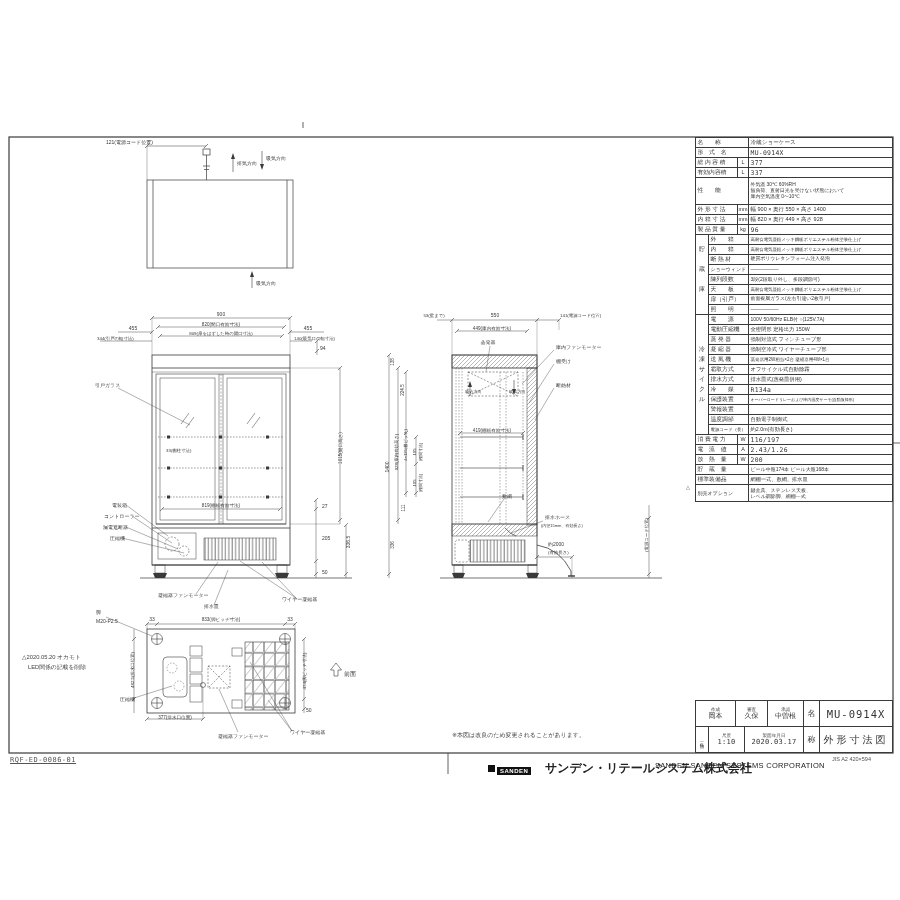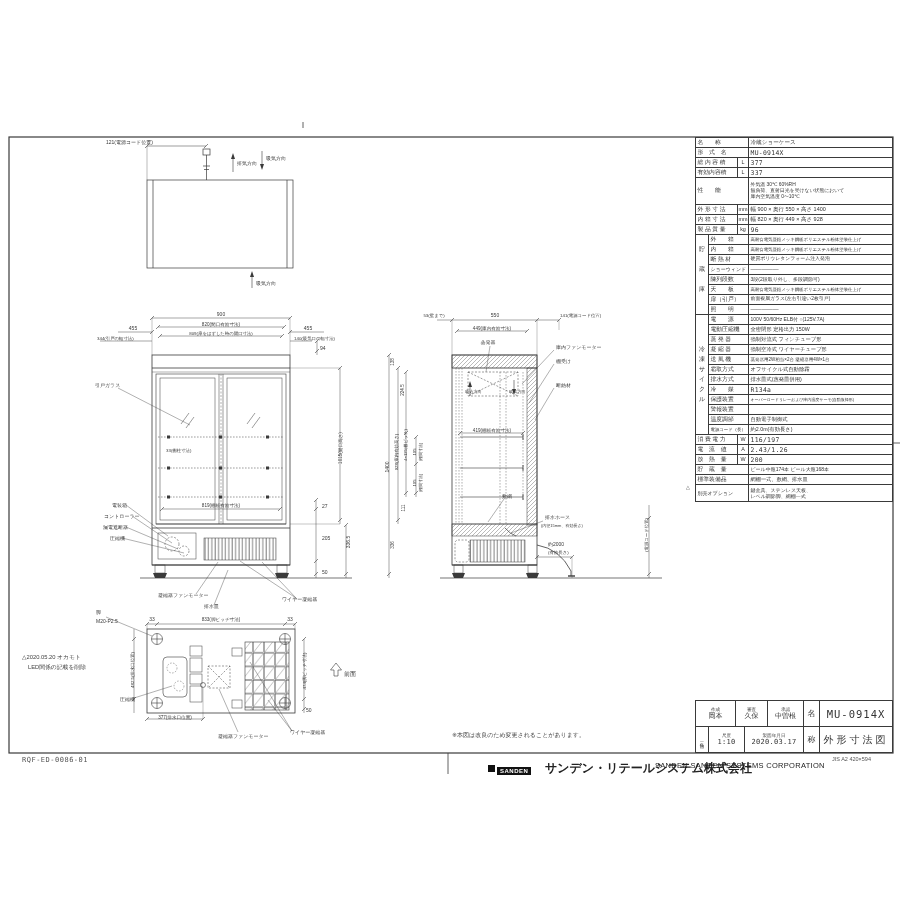--- a/index.html
+++ b/index.html
@@ -553,21 +553,21 @@
     <div class="tb-cell" style="width:59px;border-bottom:none;">
       <span class="tb-small">製図年月日</span>
       <span class="tb-name mono">2020.03.17</span>
     </div>
     <div class="tb-cell" style="width:16px;font-size:8px;border-bottom:none;">称</div>
     <div class="tb-cell tb-last tb-title" style="width:72px;border-bottom:none;">外形寸法図</div>
   </div>
 </div>
 
 <div class="abs" id="note-change" style="left:452px;top:731px;">※本図は改良のため変更されることがあります。</div>
-<div class="abs" id="rqf" style="left:22px;top:756px;">RQF-ED-0086-01</div>
+<div class="abs" id="rqf" style="left:10px;top:756px;text-decoration:underline;">RQF-ED-0086-01</div>
 <div class="abs" style="left:488px;top:759px;">
   <span id="logo-square"></span><span id="logo">SANDEN</span>
 </div>
 <div class="abs" id="company-jp" style="left:545px;top:760px;">サンデン・リテールシステム株式会社</div>
 <div class="abs" id="company-en" style="left:655px;top:761px;">SANDEN SANDEN SYSTEMS CORPORATION</div>
 <div class="abs" id="jis-note" style="left:832px;top:756px;">JIS A2 420×594</div>
 <div class="abs" style="left:22px;top:653px;font-size:5.8px;color:#444;">△2020.05.20 オカモト</div>
 <div class="abs" style="left:28px;top:663px;font-size:5.8px;color:#444;">LED関係の記載を削除</div>
 
 </div>

